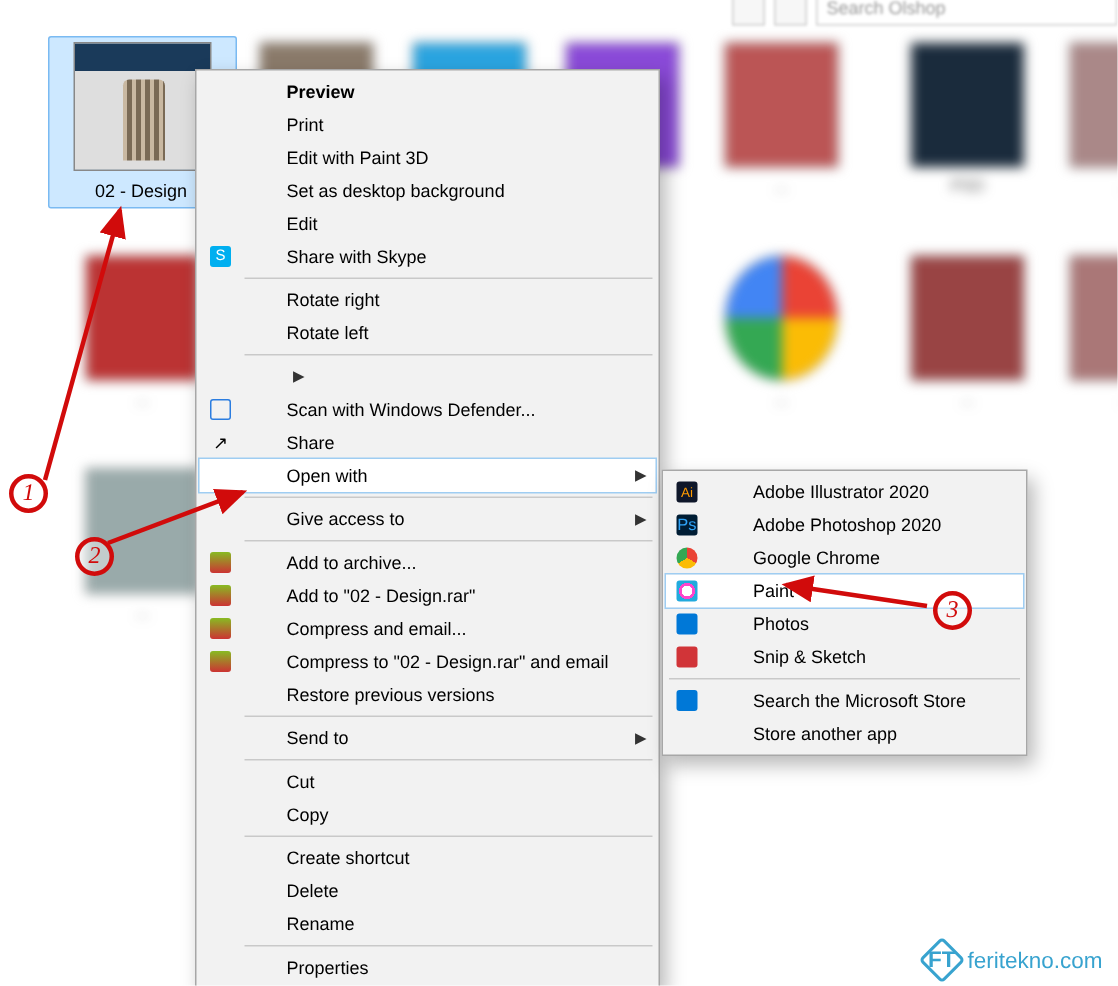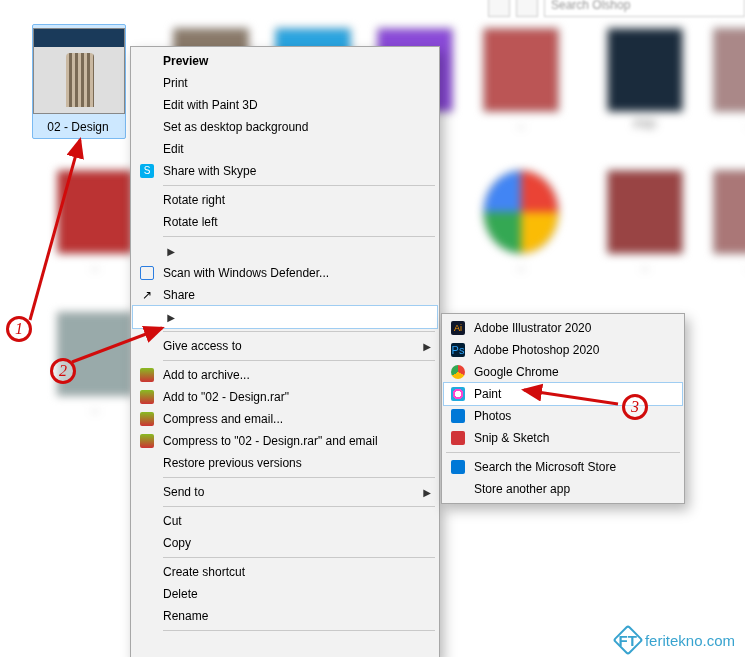--- a/index.html
+++ b/index.html
@@ -40,21 +40,21 @@
     background: #bdbdbd;
     border: 1px solid #999;
   }
   .thumb .cap { color: #555; font-size: 11px; width: 90px; white-space: nowrap; overflow: hidden; text-overflow: ellipsis; }
   .blur { filter: blur(4px); }
   
   .thumb.sel { filter: none; }
   .thumb.sel .wrap {
     background: #cde8ff;
     border: 1px solid #7abaf2;
-    padding: 3px 0 4px;
+    padding: 3px 16px 4px;
     border-radius: 2px;
   }
   .thumb.sel .pic {
     width: 92px;
     height: 86px;
     background: linear-gradient(180deg,#1a3a5a 0%,#1a3a5a 22%,#dedede 22%,#dedede 100%);
     border: 1px solid #888;
     position: relative;
   }
   .thumb.sel .pic::after{
@@ -72,20 +72,21 @@
     padding: 3px 2px;
   }
   .menu1 { left: 130px; top: 46px; width: 310px; }
   .menu2 { left: 441px; top: 313px; width: 244px; }
   .menu .row {
     display: flex;
     align-items: center;
     height: 22px;
     padding: 0 6px 0 4px;
     cursor: default;
+    gap: 28px;
   }
   .menu .row .ico { width: 20px; height: 16px; display:flex; align-items:center; justify-content:center; margin-right: 6px; font-size:12px;}
   .menu .row .lbl { flex: 1; }
   .menu .row .arw { width: 12px; text-align: right; color:#333; font-size:10px;}
   .menu .row.bold .lbl { font-weight: 600; }
   .menu .sep { height: 1px; background: #c9c9c9; margin: 3px 2px 3px 30px; }
   .menu .sep.full { margin-left: 2px; }
   .menu .row.hover { background: #fff; outline: 1px solid #9fcdf2; }
   
   .anncircle {
@@ -216,20 +217,21 @@
         <span class="sq" style="border:1px solid #2b7de0"></span>
       </span>
       <span class="lbl">Scan with Windows Defender...</span>
     </div>
   <div class="row">
       <span class="ico">↗</span>
       <span class="lbl">Share</span>
     </div>
   <div class="row hover">
       <span class="ico"></span>
+      <span class="lbl">Open with</span>
       <span class="arw">▶</span>
     </div>
   <div class="sep"></div>
   <div class="row">
       <span class="ico"></span>
       <span class="lbl">Give access to</span>
       <span class="arw">▶</span>
     </div>
   <div class="sep"></div>
   <div class="row">
@@ -284,20 +286,21 @@
       <span class="ico"></span>
       <span class="lbl">Delete</span>
     </div>
   <div class="row">
       <span class="ico"></span>
       <span class="lbl">Rename</span>
     </div>
   <div class="sep"></div>
   <div class="row">
       <span class="ico"></span>
+      <span class="lbl">Properties</span>
     </div>
 </div>
 
 <div class="menu menu2">
   <div class="row">
       <span class="ico">
         <span class="sq" style="background:#0f172a;color:#ff9a00;font-size:9px;text-align:center;line-height:14px">Ai</span>
       </span>
       <span class="lbl">Adobe Illustrator 2020</span>
     </div>

